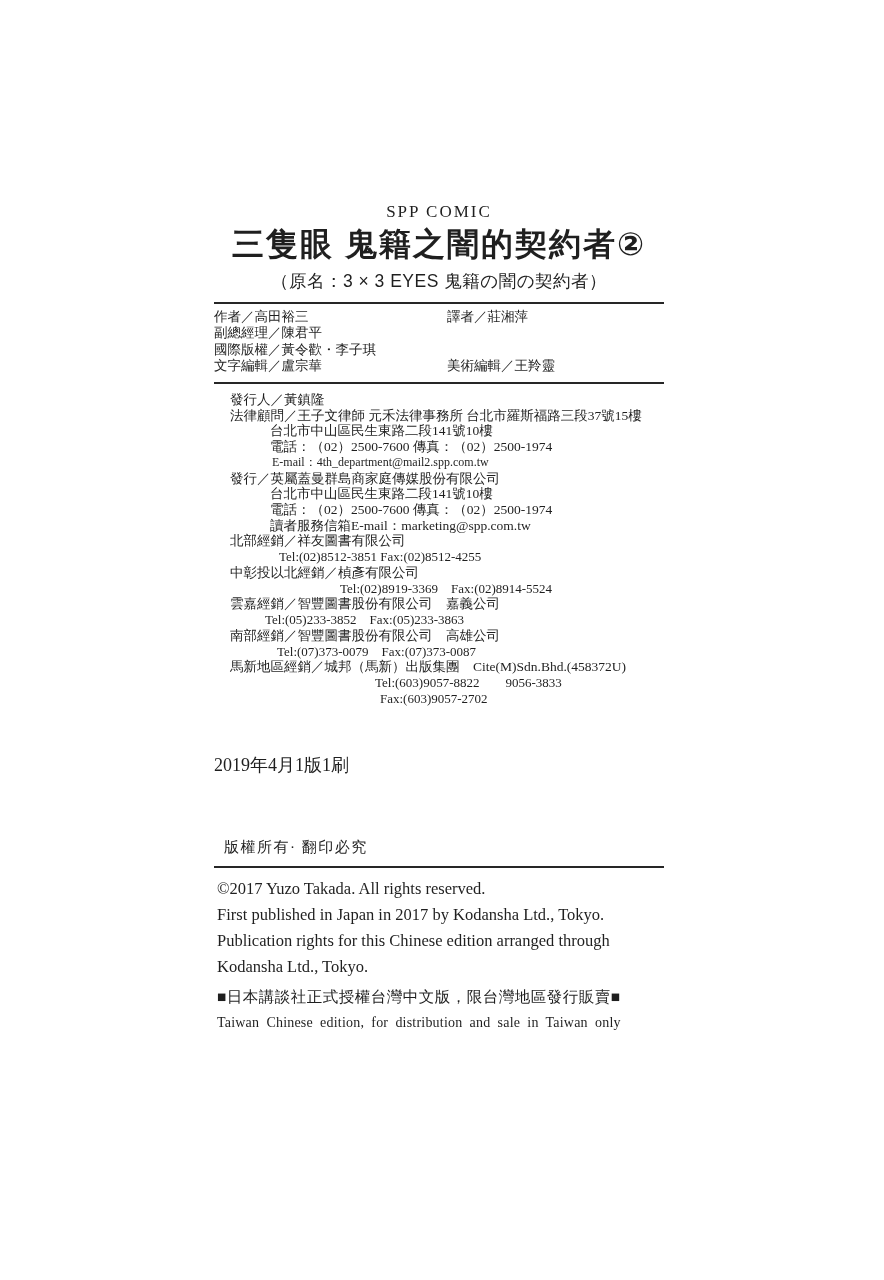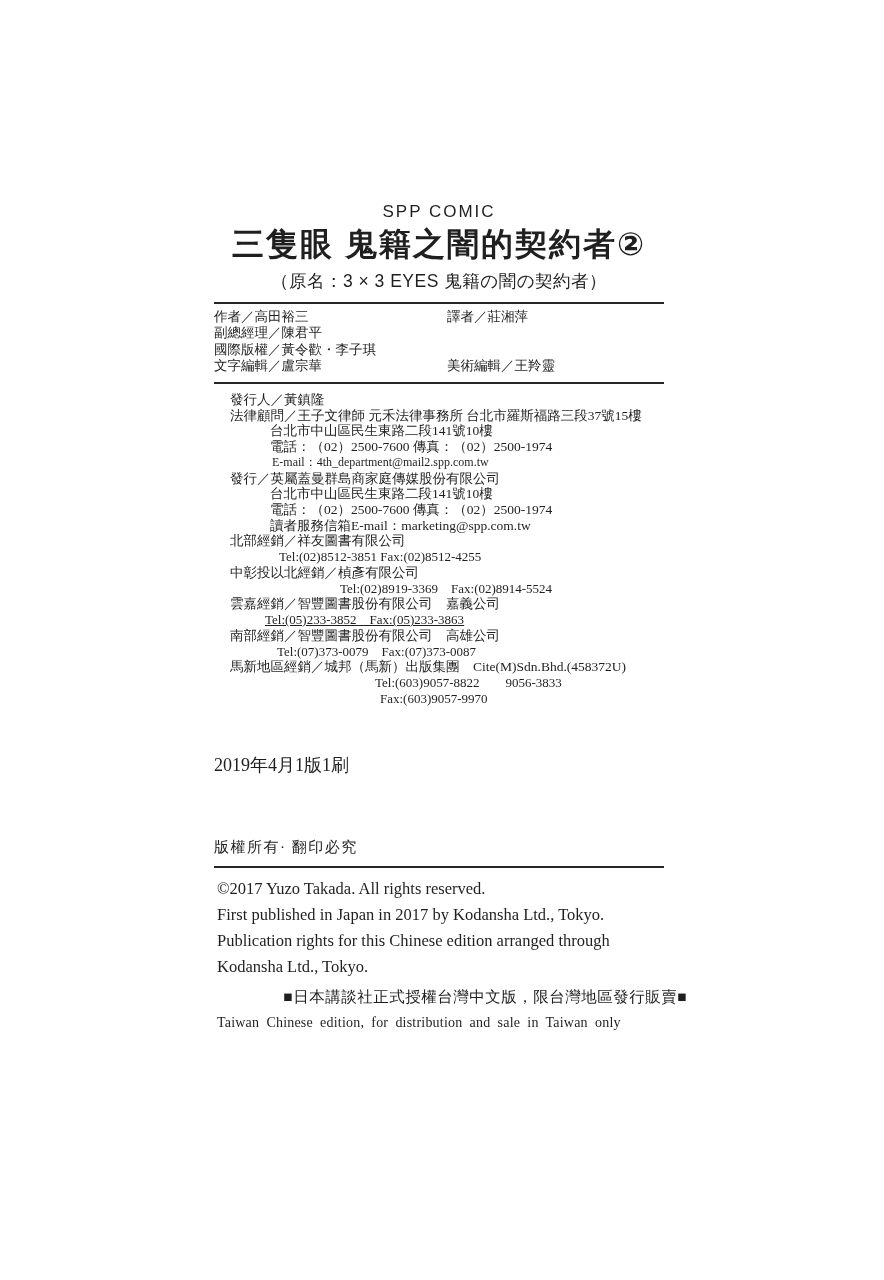--- a/index.html
+++ b/index.html
@@ -2,43 +2,43 @@
 <html><head>
 <meta charset="utf-8">
 <style>
   html,body{margin:0;padding:0;background:#ffffff;}
   .page{position:relative;width:884px;height:1280px;background:#ffffff;color:#1f1f1f;
         overflow:hidden;font-family:"Liberation Serif","DejaVu Serif",serif;}
   .abs{position:absolute;}
 
   .masthead{left:214px;top:203px;width:450px;text-align:center;
             font-family:"Liberation Sans","DejaVu Sans",sans-serif;}
-  .imprint{font-size:17px;line-height:18px;letter-spacing:2px;font-weight:500;}
+  .imprint{font-size:17px;line-height:18px;letter-spacing:2px;font-weight:500;font-family:Liberation Serif, serif;}
   .title{font-size:32px;line-height:40px;font-weight:700;letter-spacing:2px;margin-top:3px;white-space:nowrap;}
   .orig{font-size:17.5px;line-height:24px;letter-spacing:.5px;margin-top:5px;white-space:nowrap;font-weight:500;}
 
   .rule{left:214px;width:450px;height:0;border-top:2px solid #262626;}
   #rule1{top:302px;} #rule2{top:382px;} #rule3{top:866px;}
 
   .credits{left:214px;top:309px;width:452px;font-size:13.5px;line-height:16.3px;}
   .crow{display:grid;grid-template-columns:233px auto;white-space:nowrap;}
 
   .pub{left:230px;top:392px;width:600px;font-size:13.5px;line-height:15.72px;}
   .pub .line{white-space:nowrap;}
   .pub .latin{font-size:13px;}
   .pub .small{font-size:12px;}
 
   .date{left:214px;top:753px;font-size:18px;}
-  .rights{left:214px;top:838px;font-size:15px;letter-spacing:1.5px;}
+  .rights{left:224px;top:838px;font-size:15px;letter-spacing:1.5px;}
 
   .cpen{left:217px;top:876px;width:470px;font-size:16.5px;line-height:26px;}
   .cpen .line{white-space:nowrap;}
 
   .license{left:217px;top:985px;width:470px;}
-  .license .zh{font-size:15.5px;line-height:24px;letter-spacing:.5px;white-space:nowrap;text-align:right;}
+  .license .zh{font-size:15.5px;line-height:24px;letter-spacing:.5px;white-space:nowrap;}
   .license .en{font-size:14px;line-height:28px;word-spacing:3.5px;letter-spacing:.2px;white-space:nowrap;}
 </style>
 </head>
 <body>
 
 <div class="page">
 
   <div class="abs masthead">
     <div class="imprint">SPP COMIC</div>
     <div class="title">三隻眼 鬼籍之闇的契約者②</div>
@@ -93,31 +93,31 @@
       <div class="line">北部經銷／祥友圖書有限公司</div>
 
       <div class="line latin" style="padding-left: 49px;">Tel:(02)8512-3851 Fax:(02)8512-4255</div>
 
       <div class="line">中彰投以北經銷／楨彥有限公司</div>
 
       <div class="line latin" style="padding-left: 110px;">Tel:(02)8919-3369　Fax:(02)8914-5524</div>
 
       <div class="line">雲嘉經銷／智豐圖書股份有限公司　嘉義公司</div>
 
-      <div class="line latin" style="padding-left: 35px; text-decoration: underline;">Tel:(05)233-3852　Fax:(05)233-3863</div>
+      <div class="line latin" style="padding-left: 35px;">Tel:(05)233-3852　Fax:(05)233-3863</div>
 
       <div class="line">南部經銷／智豐圖書股份有限公司　高雄公司</div>
 
       <div class="line latin" style="padding-left: 47px;">Tel:(07)373-0079　Fax:(07)373-0087</div>
 
       <div class="line">馬新地區經銷／城邦（馬新）出版集團　Cite(M)Sdn.Bhd.(458372U)</div>
 
       <div class="line latin" style="padding-left: 145px;">Tel:(603)9057-8822　　9056-3833</div>
 
-      <div class="line latin" style="padding-left: 150px;">Fax:(603)9057-9970</div>
+      <div class="line latin" style="padding-left: 150px;">Fax:(603)9057-2702</div>
     </div>
 
   <div class="abs date">2019年4月1版1刷</div>
 
   <div class="abs rights">版權所有· 翻印必究</div>
 
   <div id="rule3" class="abs rule"></div>
 
   <div class="abs cpen">
 

